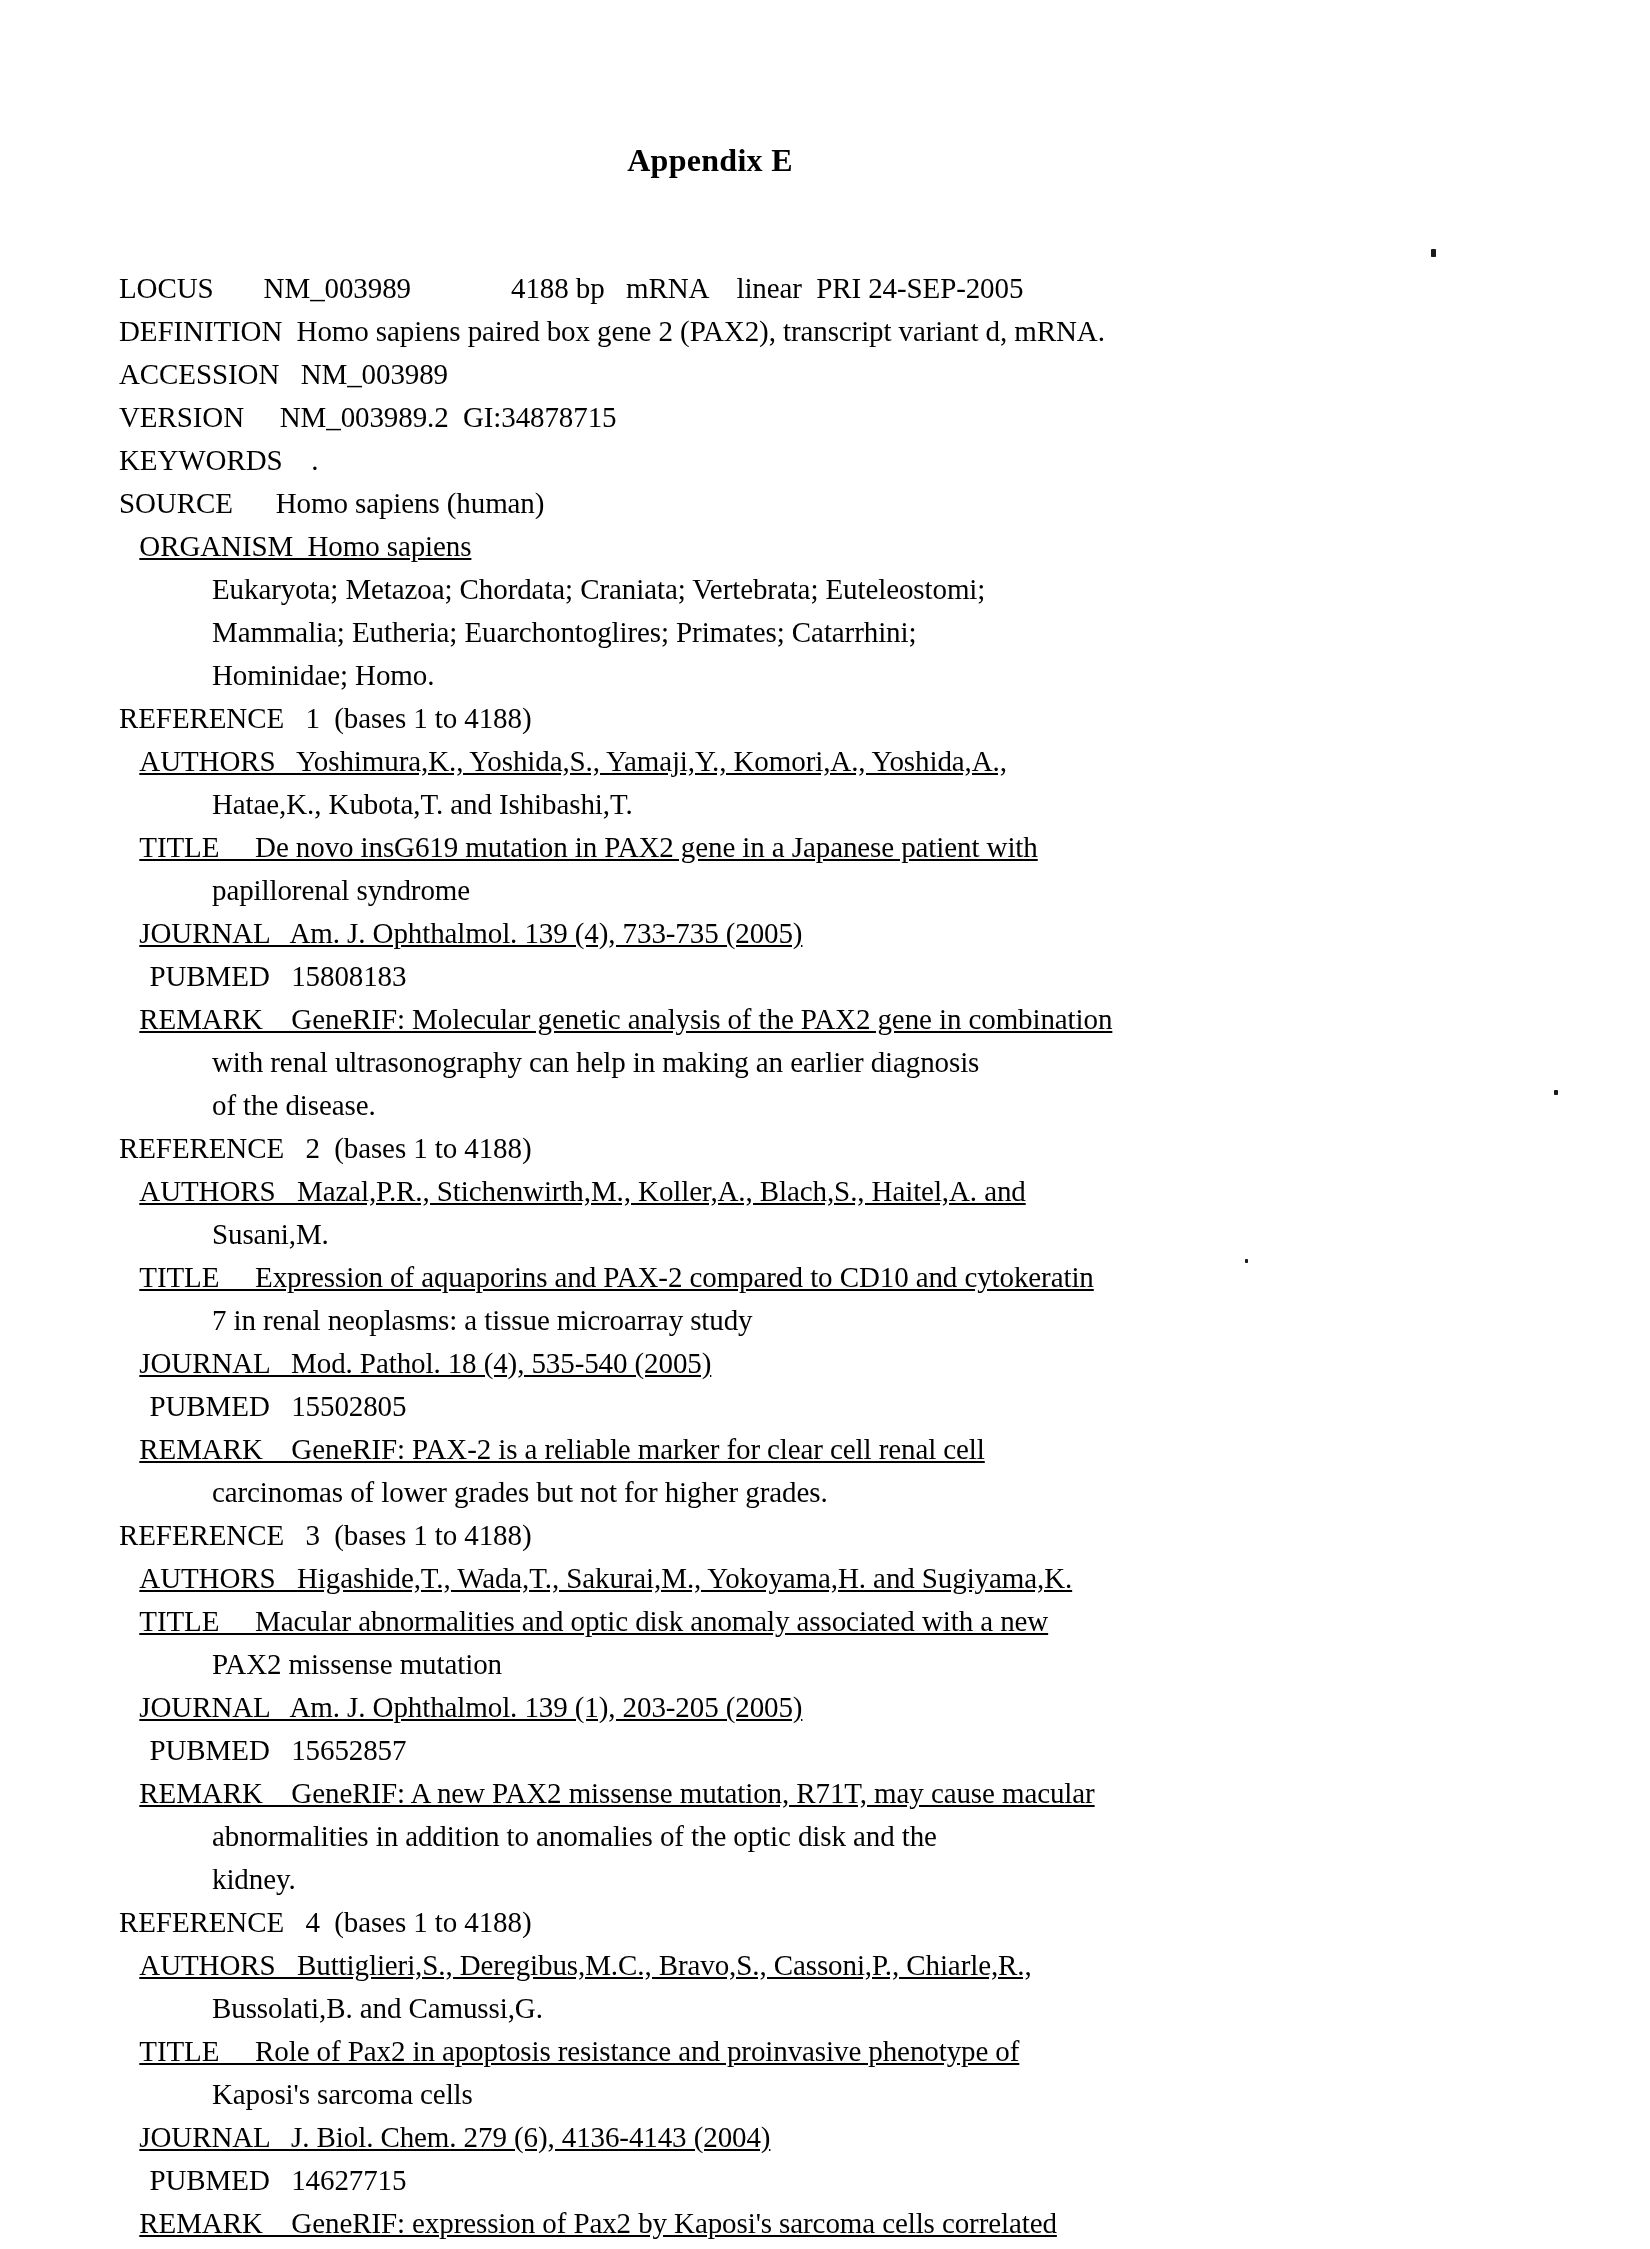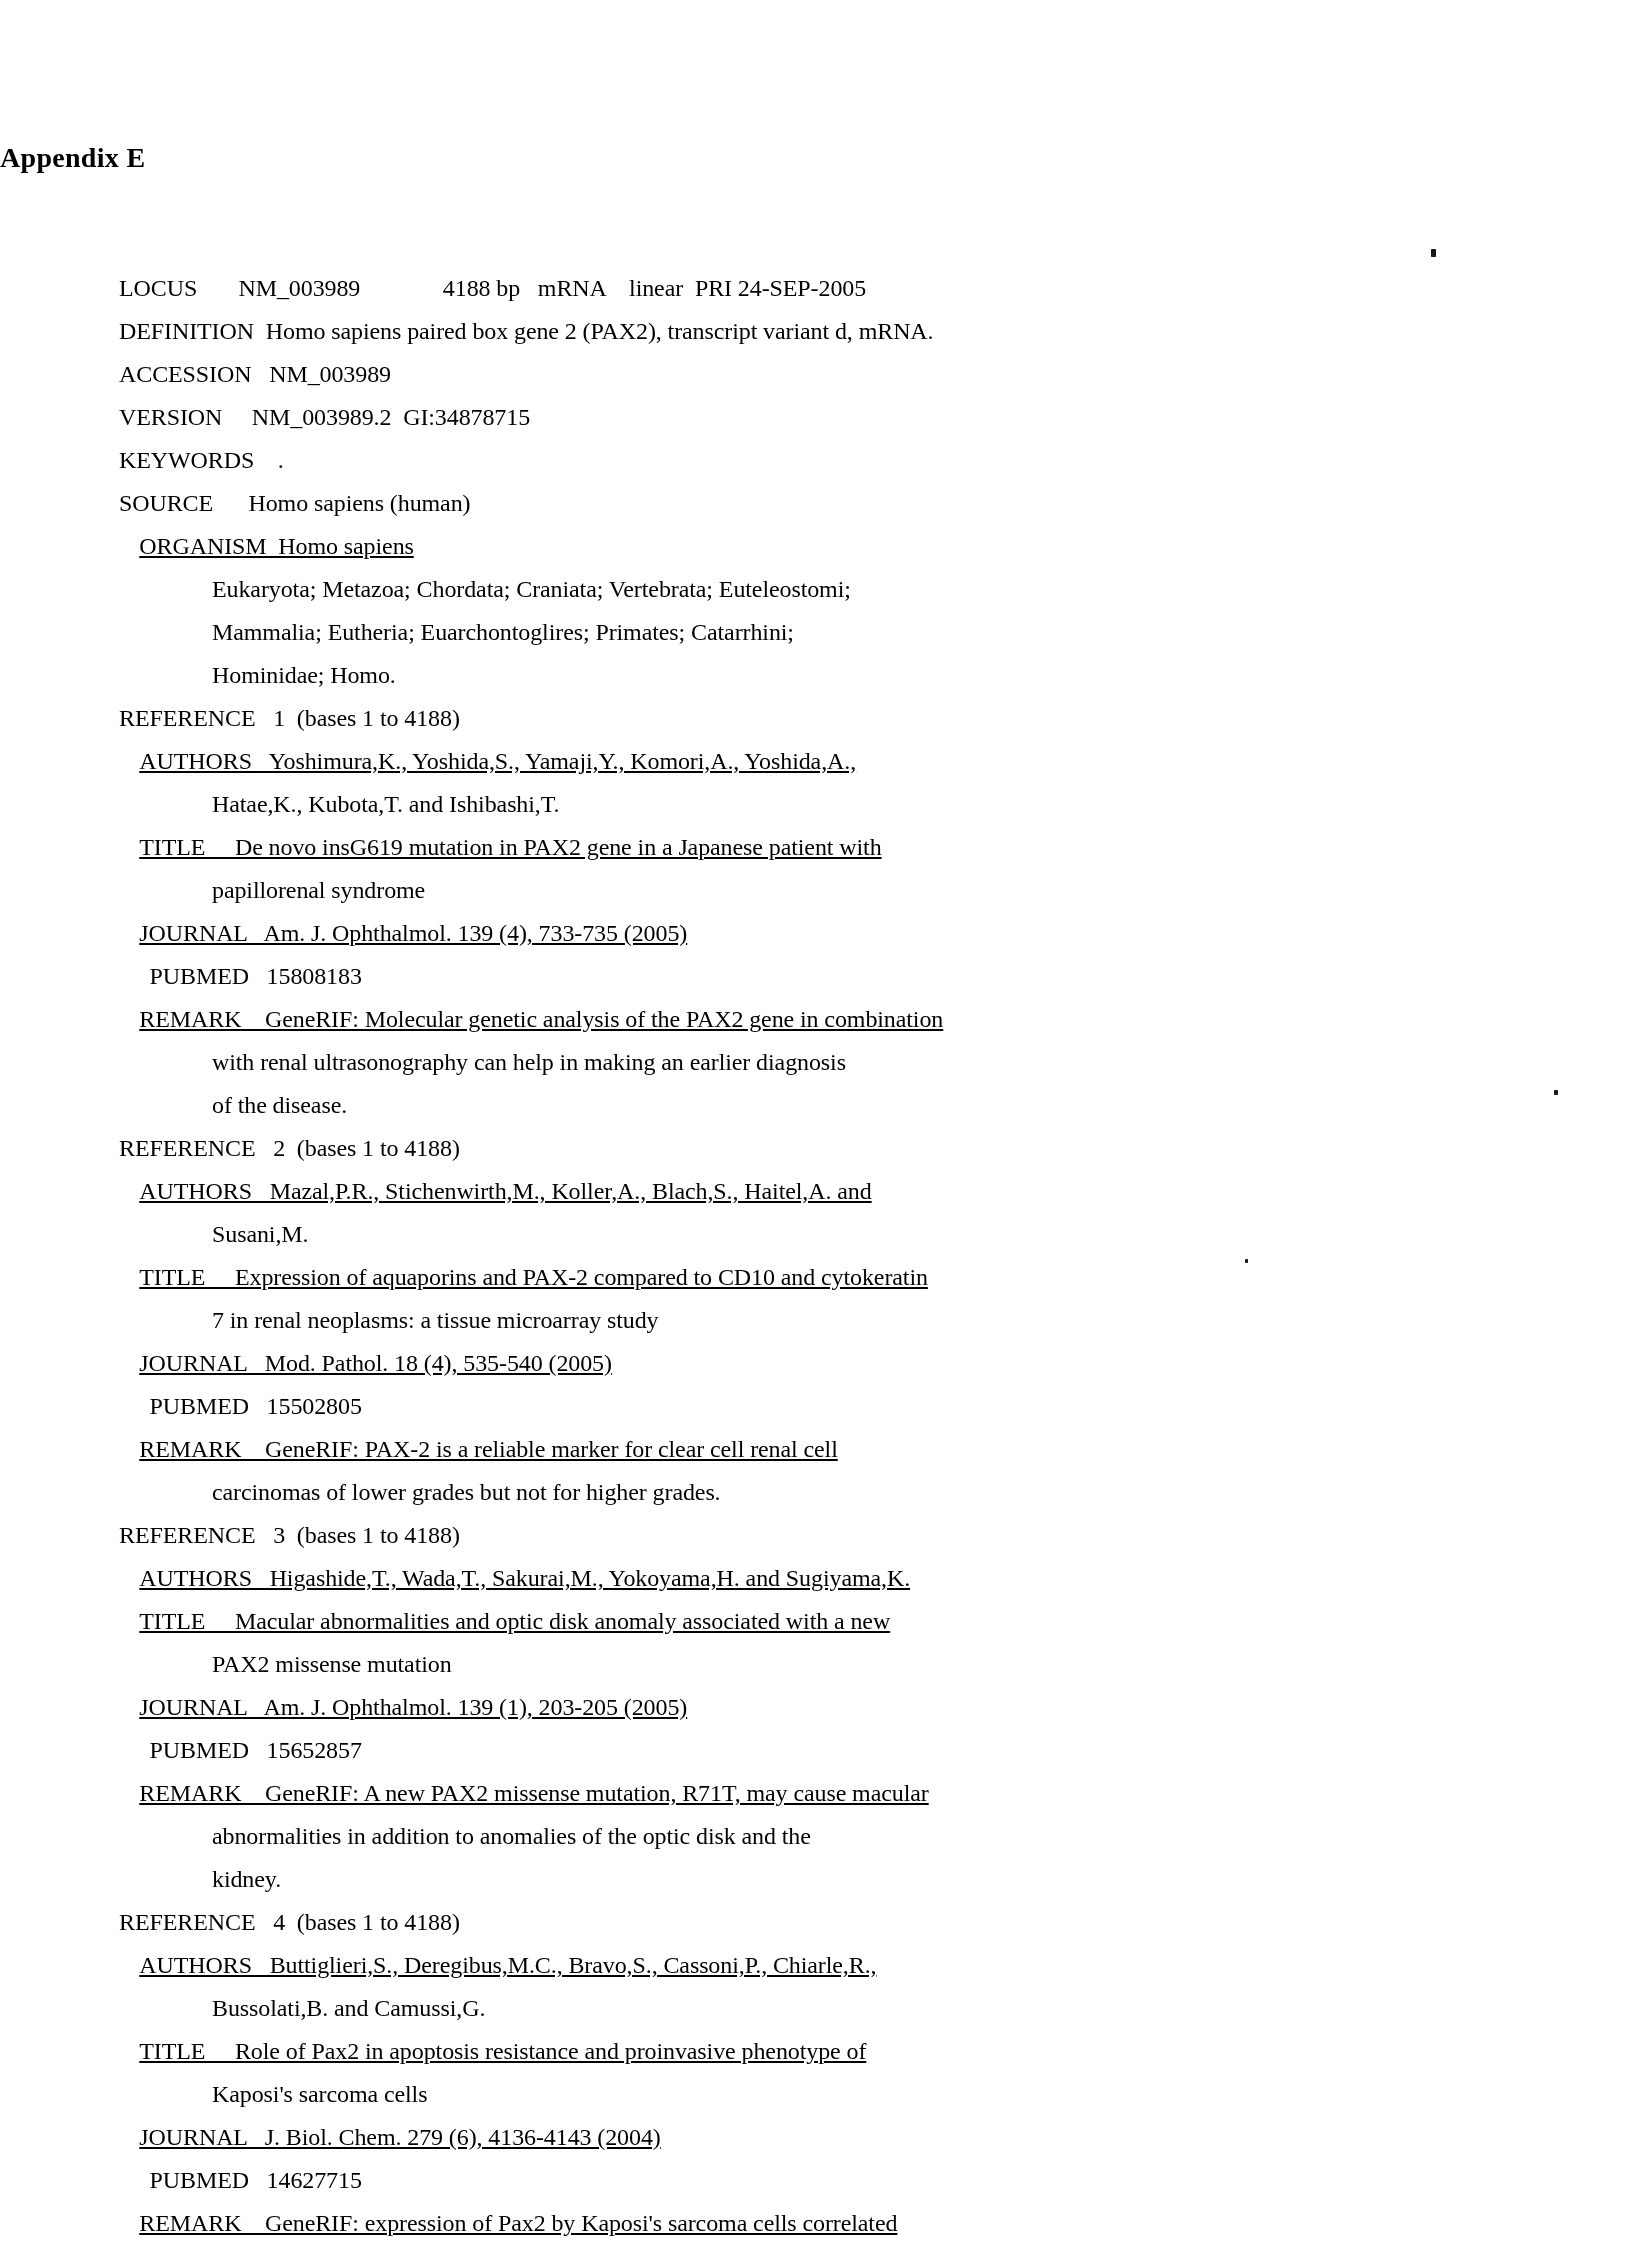--- a/index.html
+++ b/index.html
@@ -18,33 +18,33 @@
     height: 2250px;
     background: #ffffff;
     overflow: hidden;
     box-sizing: border-box;
   }
   .page-header {
     position: absolute;
     top: 142px;
     left: 0;
     width: 1420px;
-    text-align: left;
+    text-align: center;
     font-weight: bold;
-    font-size: 28px;
+    font-size: 32px;
     letter-spacing: 0.3px;
     font-family: "Liberation Serif", "DejaVu Serif", serif;
   }
   
   .record {
     position: absolute;
     top: 267px;
     left: 119px;
     width: 1440px;
-    font-size: 24px;
+    font-size: 29px;
     line-height: 43px;
     font-family: "Liberation Serif", "DejaVu Serif", serif;
     white-space: pre;
     letter-spacing: -0.1px;
   }
   .rline {
     display: block;
     white-space: pre;
     min-height: 43px;
   }

